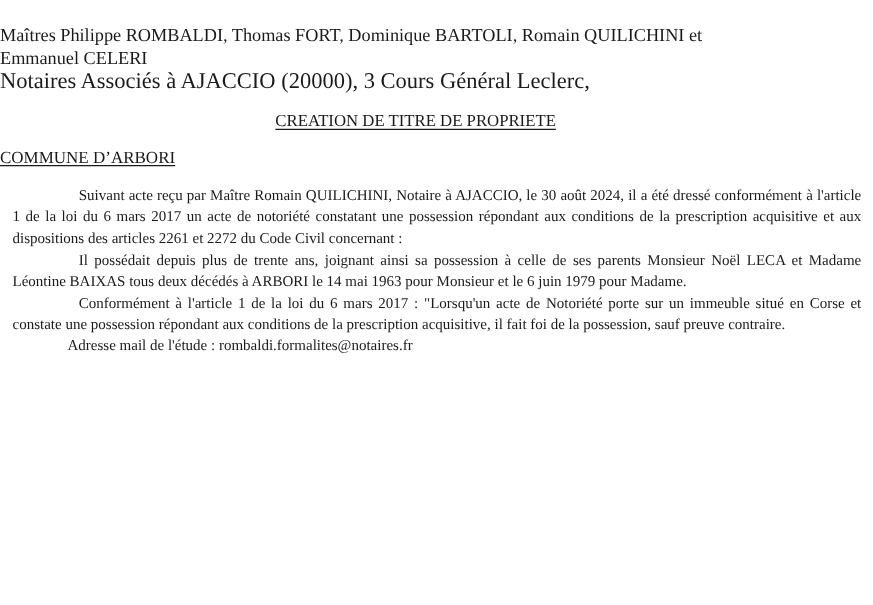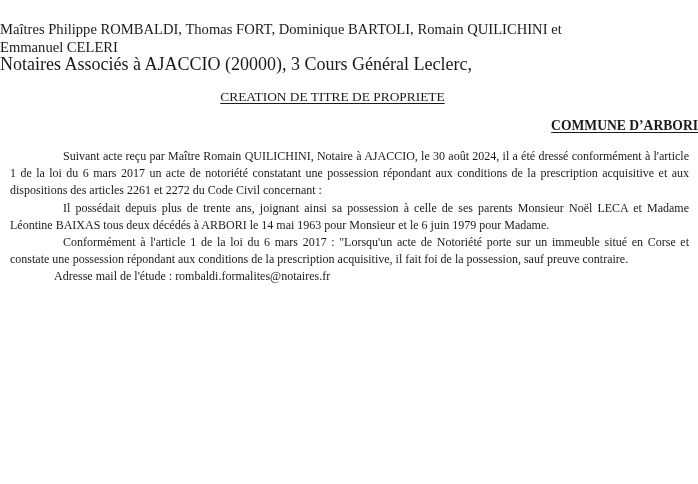--- a/index.html
+++ b/index.html
@@ -5,21 +5,21 @@
   html, body { margin: 0; padding: 0; background: #ffffff; }
   body {
     width: 698px; height: 484px; overflow: hidden; position: relative;
     font-family: "Liberation Serif", "DejaVu Serif", serif;
     color: #1a1a1a;
   }
   .header { position: absolute; left: 0; top: 20px; width: 698px; font-size: 14.6px; line-height: 18px; }
   .header .sub { font-size: 18px; line-height: 17px; margin-top: 0px; }
   .title1 { position: absolute; left: 0; top: 89px; width: 645px; text-align: center; font-size: 13.4px; margin-left: 10px; }
   .title1 span { text-decoration: underline; text-underline-offset: 2px; }
-  .title2 { position: absolute; left: 0; top: 118px; width: 698px; text-align: right; font-size: 13.6px; font-weight: bold; }
+  .title2 { position: absolute; left: 0; top: 118px; width: 698px; text-align: left; font-size: 13.6px; font-weight: normal; }
   .title2 span { text-decoration: underline; text-underline-offset: 2px; }
   .body-text { position: absolute; left: 10px; top: 148px; width: 679px; font-size: 12px; line-height: 17.2px; }
   .body-text p { margin: 0; text-align: justify; text-indent: 53px; }
   .body-text p.indent-wide { text-indent: 62px; }
   .body-text p.email { text-indent: 44px; }
 </style>
 </head>
 <body>
 
 <div class="header">

